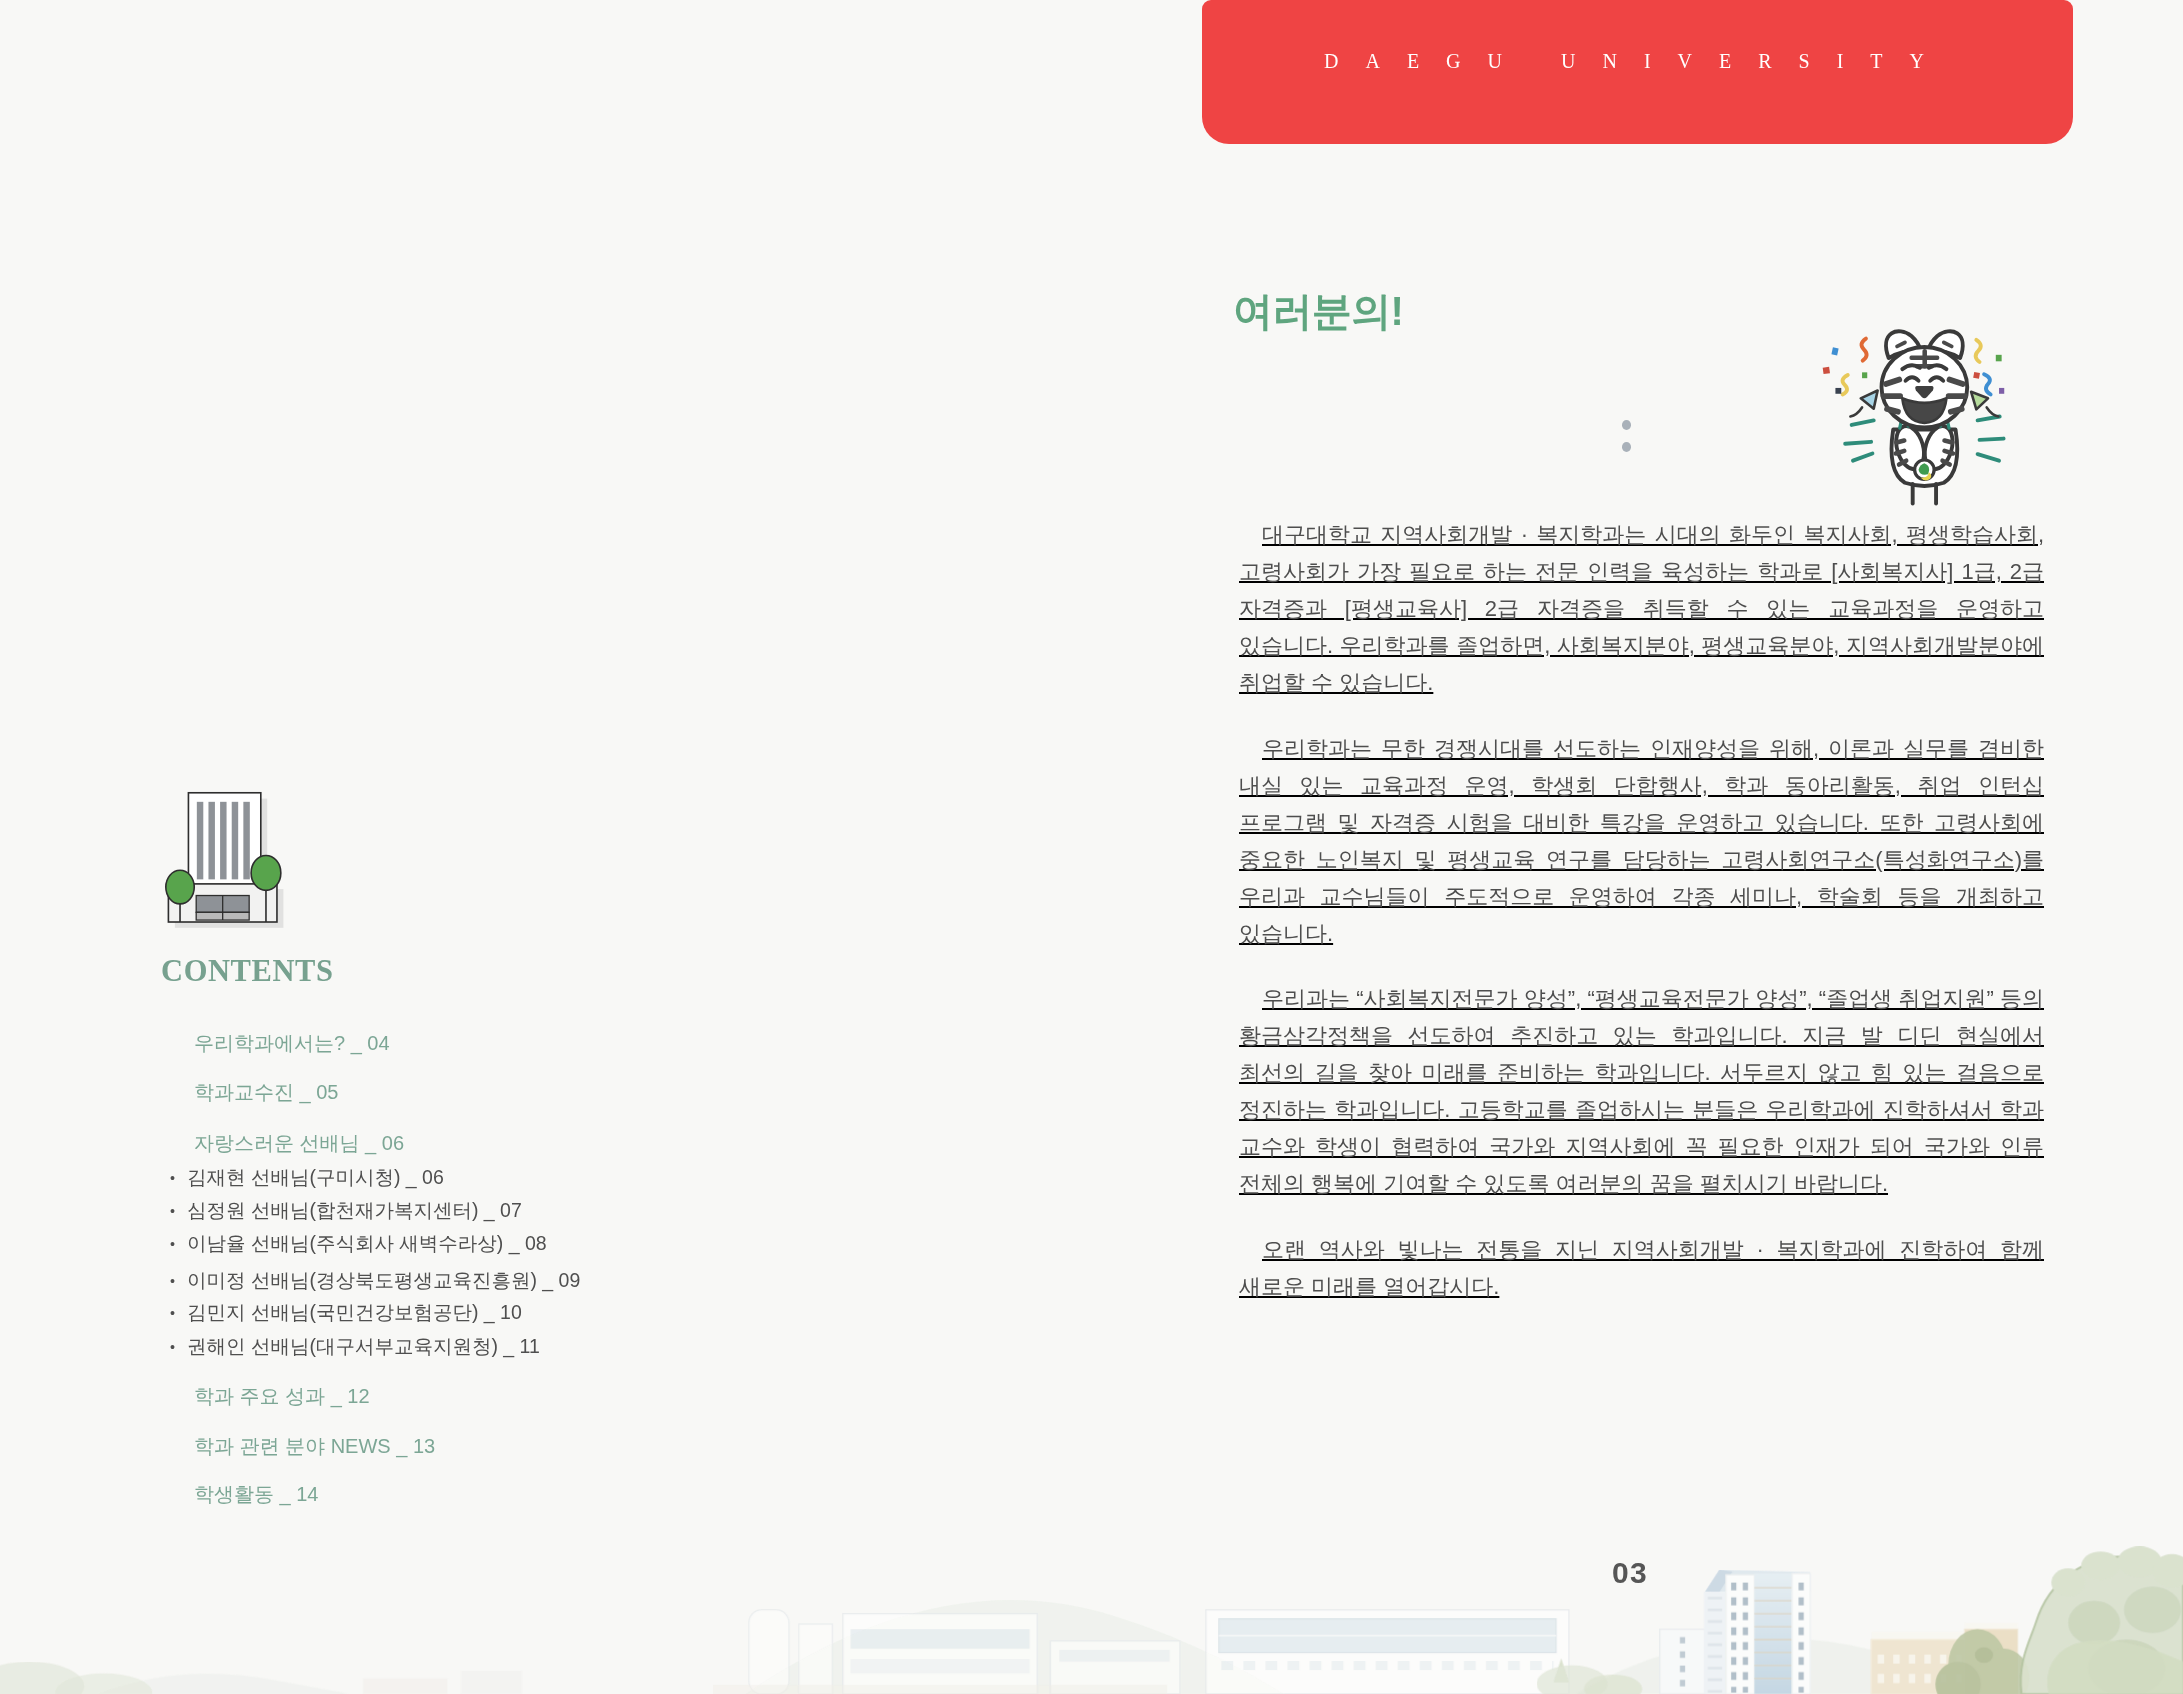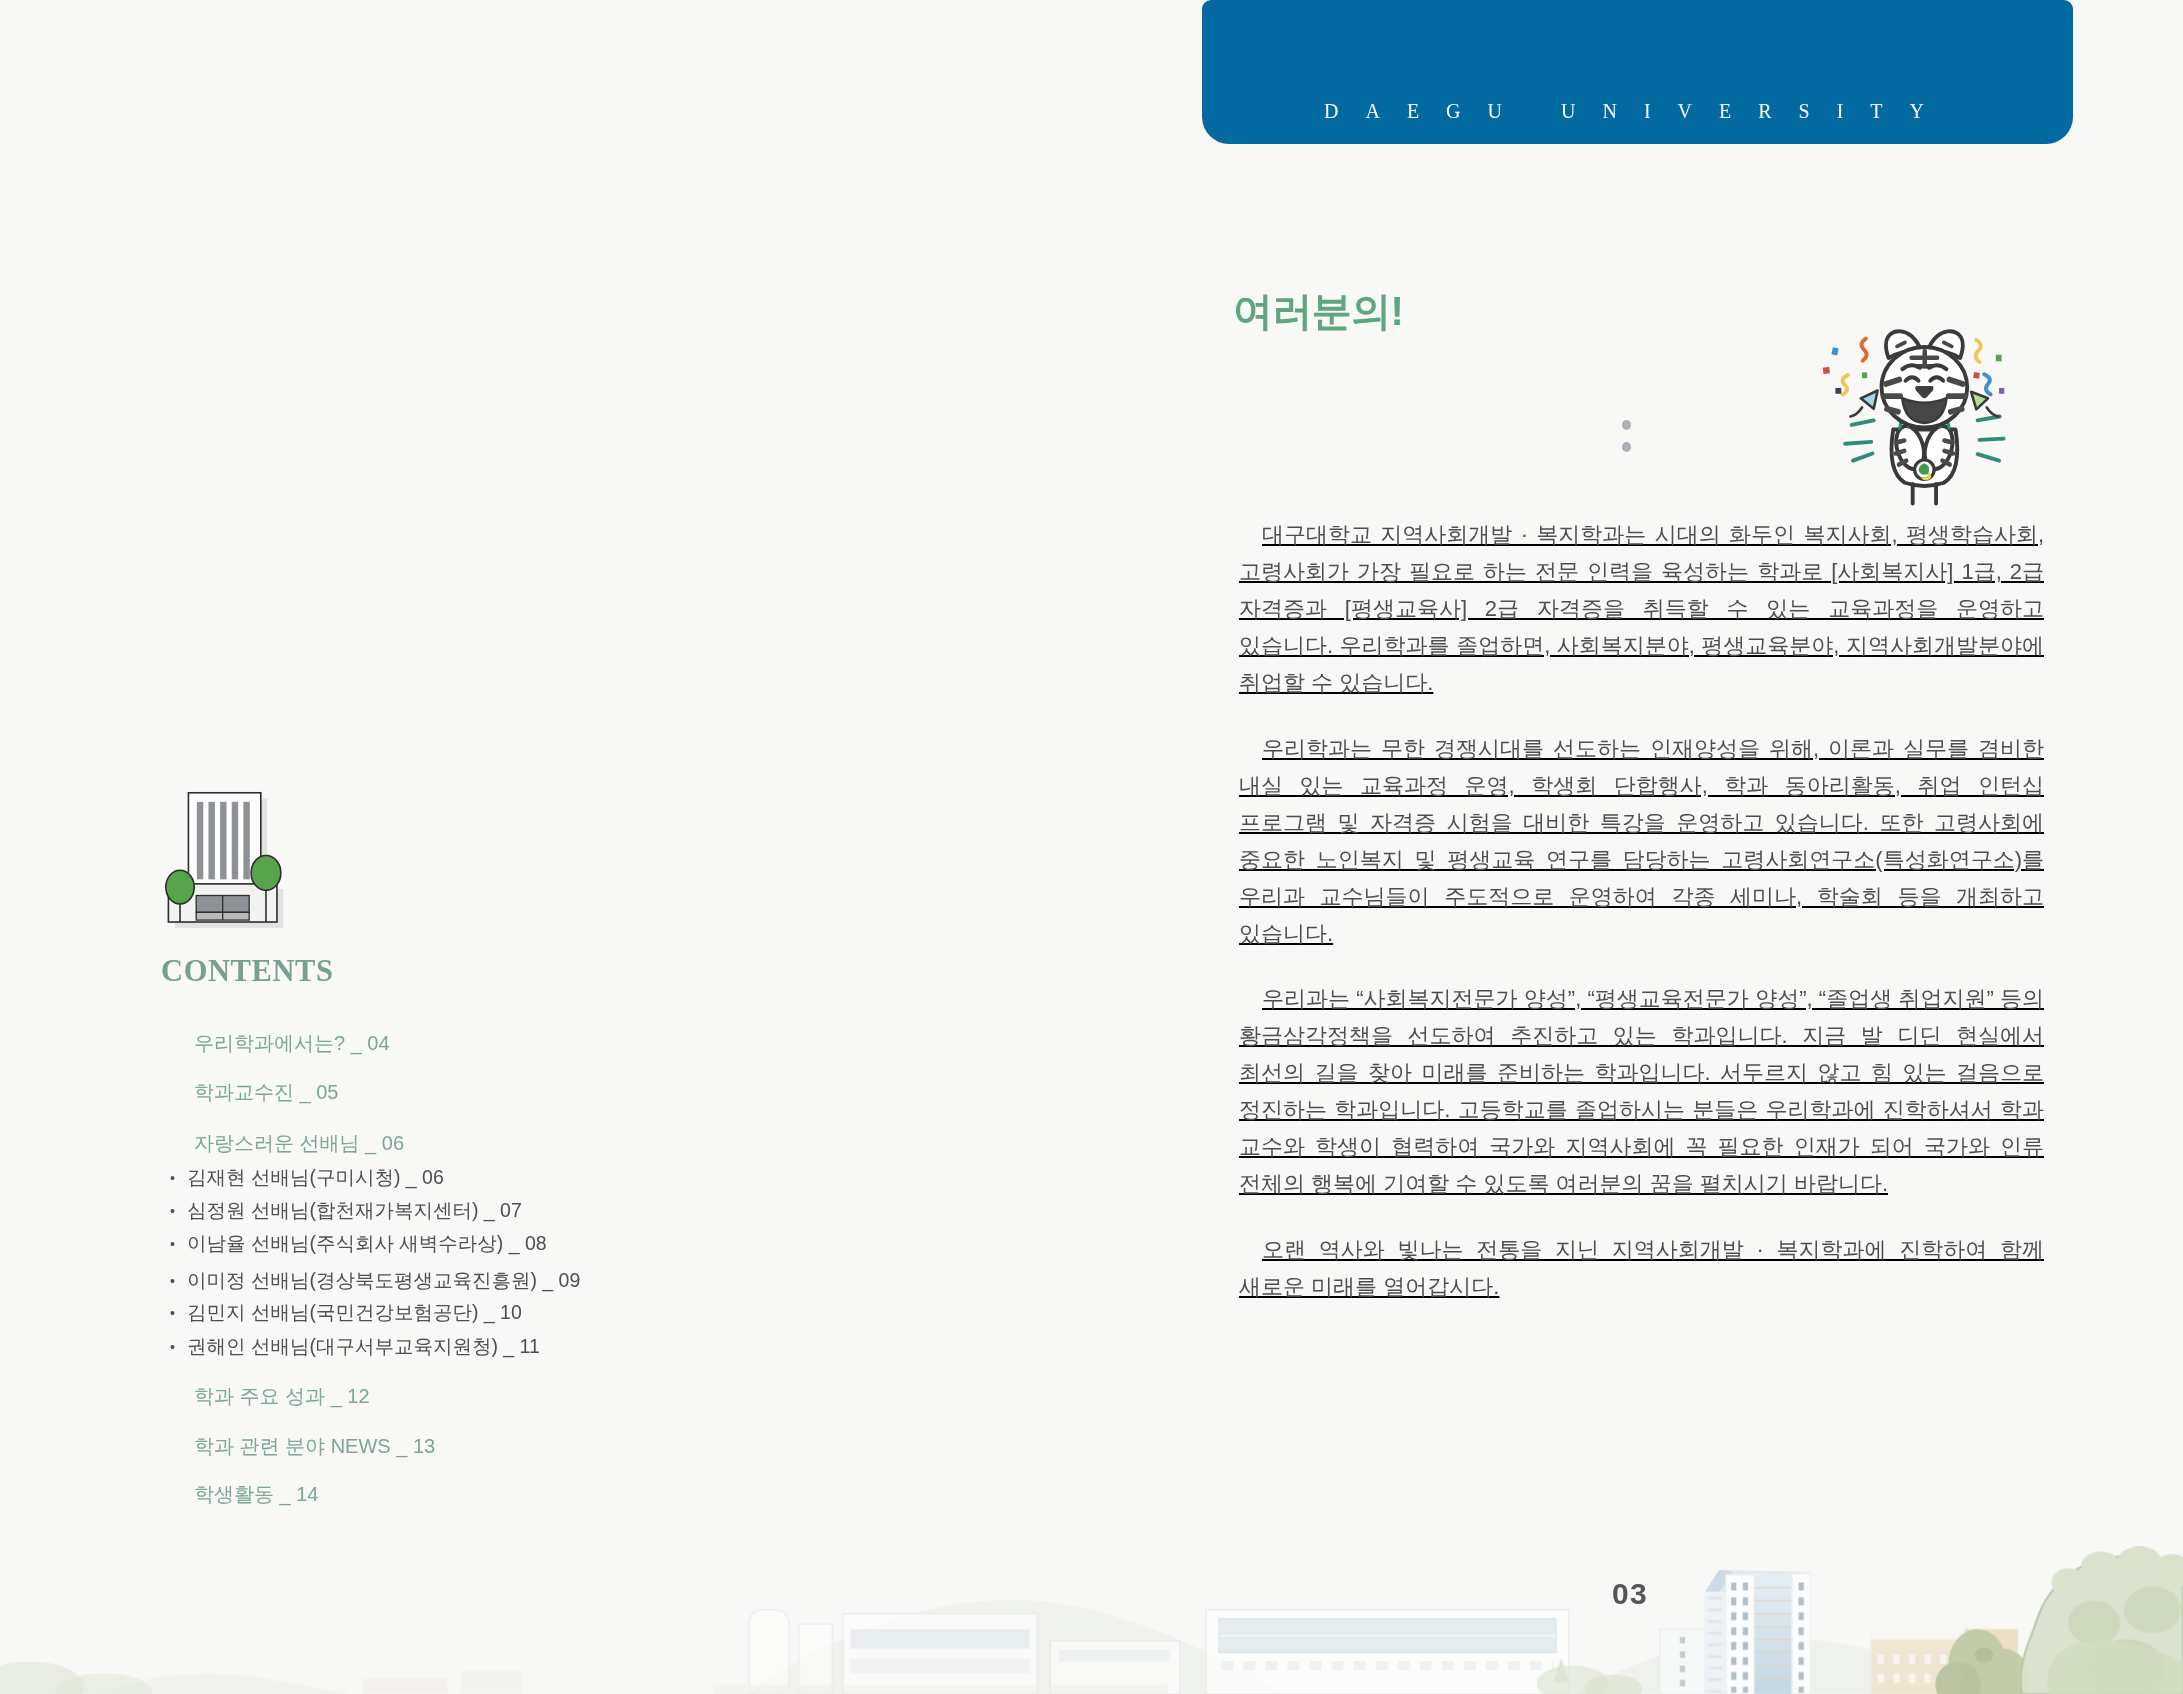--- a/index.html
+++ b/index.html
@@ -2,22 +2,22 @@
 <html style="font-size:10.4px"><head>
 <meta charset="utf-8">
 <style>
   html,body{margin:0;padding:0;}
   body{font-family:"Liberation Sans",sans-serif;background:#e9e9e9;}
   .page{position:relative;width:2183px;height:1694px;background:#f8f8f6;overflow:hidden;}
 
   
   .header-bar{
     position:absolute;left:1202px;top:0;width:871px;height:144px;
-    background:#0369a1;border-radius:9px 9px 27px 27px;
-    display:flex;align-items:flex-end;justify-content:center;
+    background:#ef4444;border-radius:9px 9px 27px 27px;
+    display:flex;align-items:center;justify-content:center;
   }
   .brand{
     font-family:"Liberation Serif",serif;
     color:#ffffff;font-size:20px;letter-spacing:27px;
     padding-bottom:21px;white-space:nowrap;
   }
 
   
   .building-icon{position:absolute;left:160px;top:790px;}
   .contents-title{
@@ -45,21 +45,21 @@
     background:#a9b1b9;margin-bottom:12.3px;
   }
   .tiger-illustration{position:absolute;left:1814px;top:319px;}
   .body-text{position:absolute;left:1239px;top:516px;width:805px;text-decoration:underline;}
   .body-text p{
     margin:0 0 28.5px 0;font-size:22px;line-height:37px;color:#4e4e4e;
     text-align:justify;text-indent:23px;word-break:keep-all;
   }
   .page-number{
     position:absolute;left:1612px;top:1556px;
-    font-size:30px;font-weight:bold;color:#565656;letter-spacing:1.3px;margin-top:21px;
+    font-size:30px;font-weight:bold;color:#565656;letter-spacing:1.3px;
   }
 
   
   .bottom-illustration{position:absolute;left:0;top:1532px;}
 </style>
 </head>
 <body>
 
 <div class="page">
 

